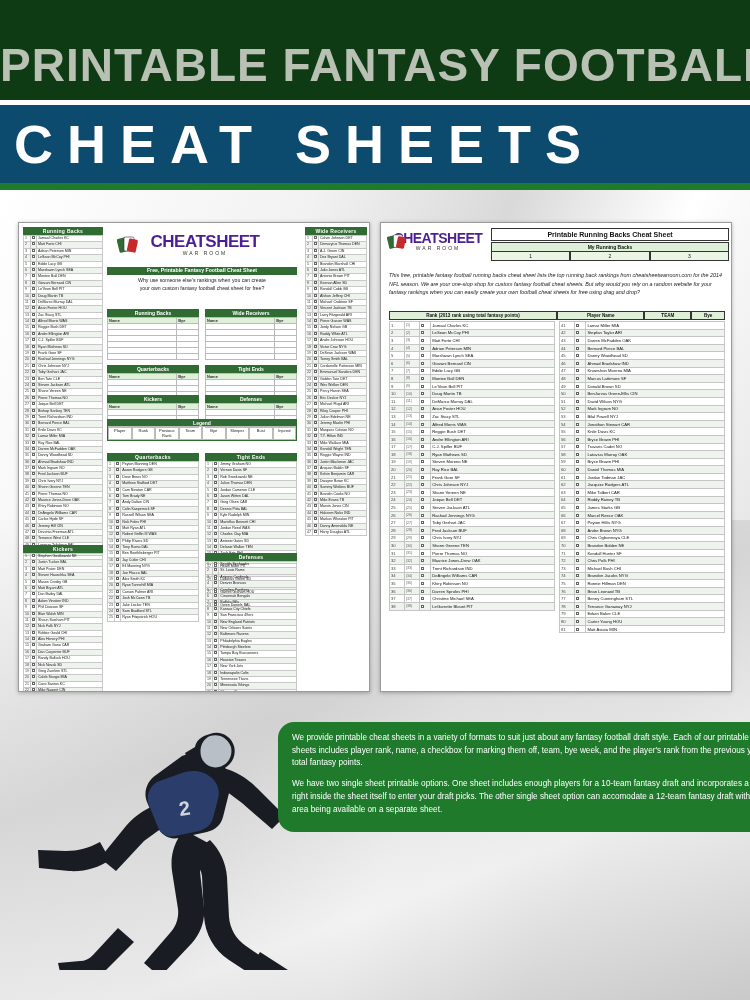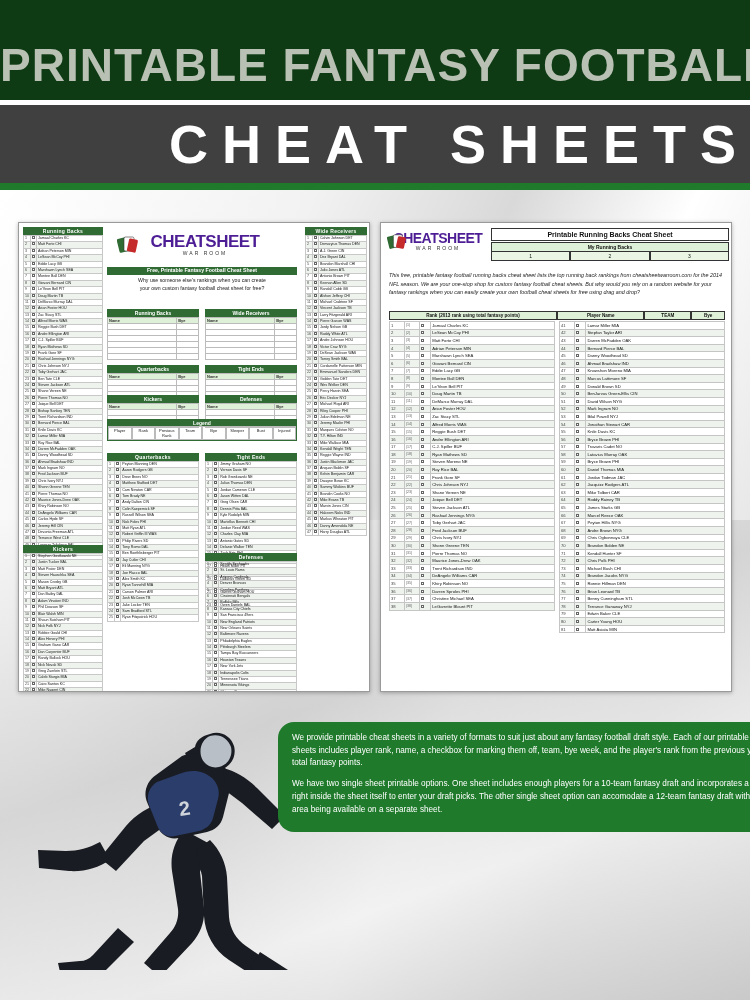--- a/index.html
+++ b/index.html
@@ -21,22 +21,22 @@
     color:#b9c0b4; font-family:"Liberation Sans", sans-serif;
     text-transform:uppercase;
     white-space:nowrap;
   }
   .banner-rule {
     position:absolute; left:0; top:100px; width:750px; height:5px;
     background:#ffffff;
   }
   .banner-sub-wrap {
     position:absolute; left:0; top:105px; width:750px; height:78px;
-    background:#404040;
-    display:flex; align-items:center; justify-content:flex-end;
+    background:#0c4a6e;
+    display:flex; align-items:center; justify-content:flex-start;
   }
   .banner-sub {
     font-size:54px; font-weight:bold; color:#ffffff;
     letter-spacing:14px; text-transform:uppercase;
     font-family:"Liberation Sans", sans-serif;
     padding-left:14px;
   }
   .banner-rule2 {
     position:absolute; left:0; top:183px; width:750px; height:7px;
     background:#1f7a2b;

